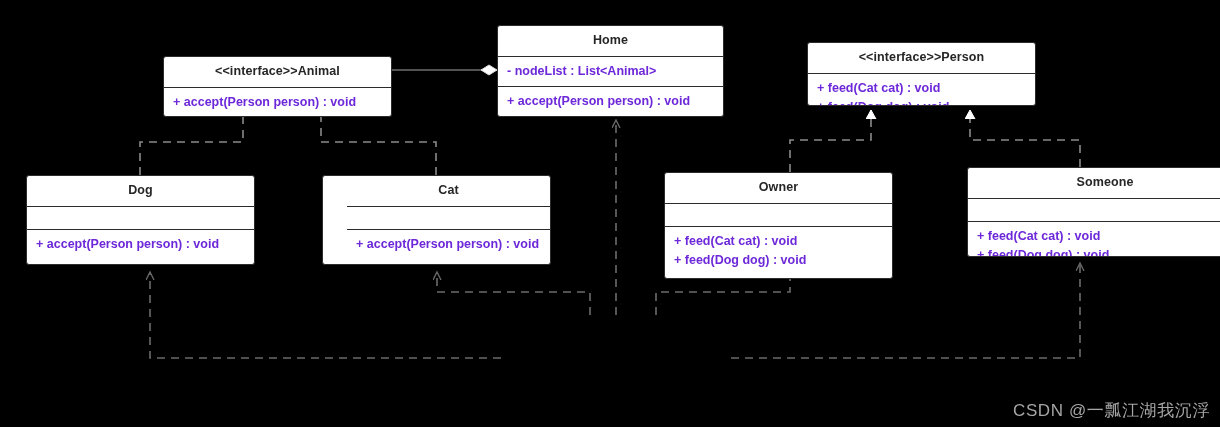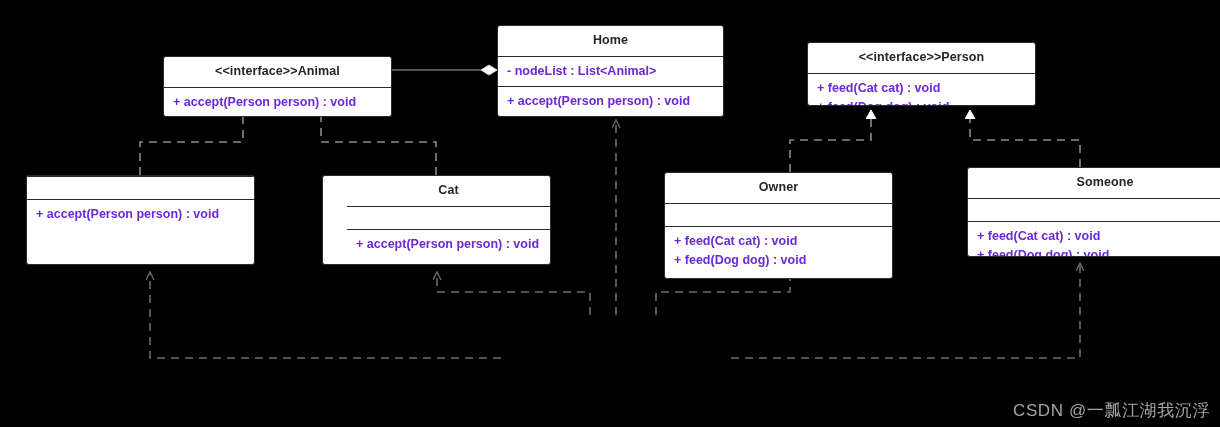--- a/index.html
+++ b/index.html
@@ -155,20 +155,21 @@
   <div class="uml-class" style="left:807px; top:42px; width:229px; height:64px;">
     <div class="uml-title">&lt;&lt;interface&gt;&gt;Person</div>
     <div class="uml-sep"></div>
     <div class="uml-compartment">
       <div class="uml-member">+ feed(Cat cat) : void</div>
       <div class="uml-member">+ feed(Dog dog) : void</div>
     </div>
   </div>
 
   <div class="uml-class" style="left:26px; top:175px; width:229px; height:90px;">
+    <div class="uml-title">Dog</div>
     <div class="uml-sep"></div>
     <div class="uml-compartment uml-attrs"></div>
     <div class="uml-sep"></div>
     <div class="uml-compartment">
       <div class="uml-member">+ accept(Person person) : void</div>
     </div>
   </div>
 
   <div class="uml-class" style="left:322px; top:175px; width:229px; height:90px;padding-left:24px;">
     <div class="uml-title">Cat</div>

